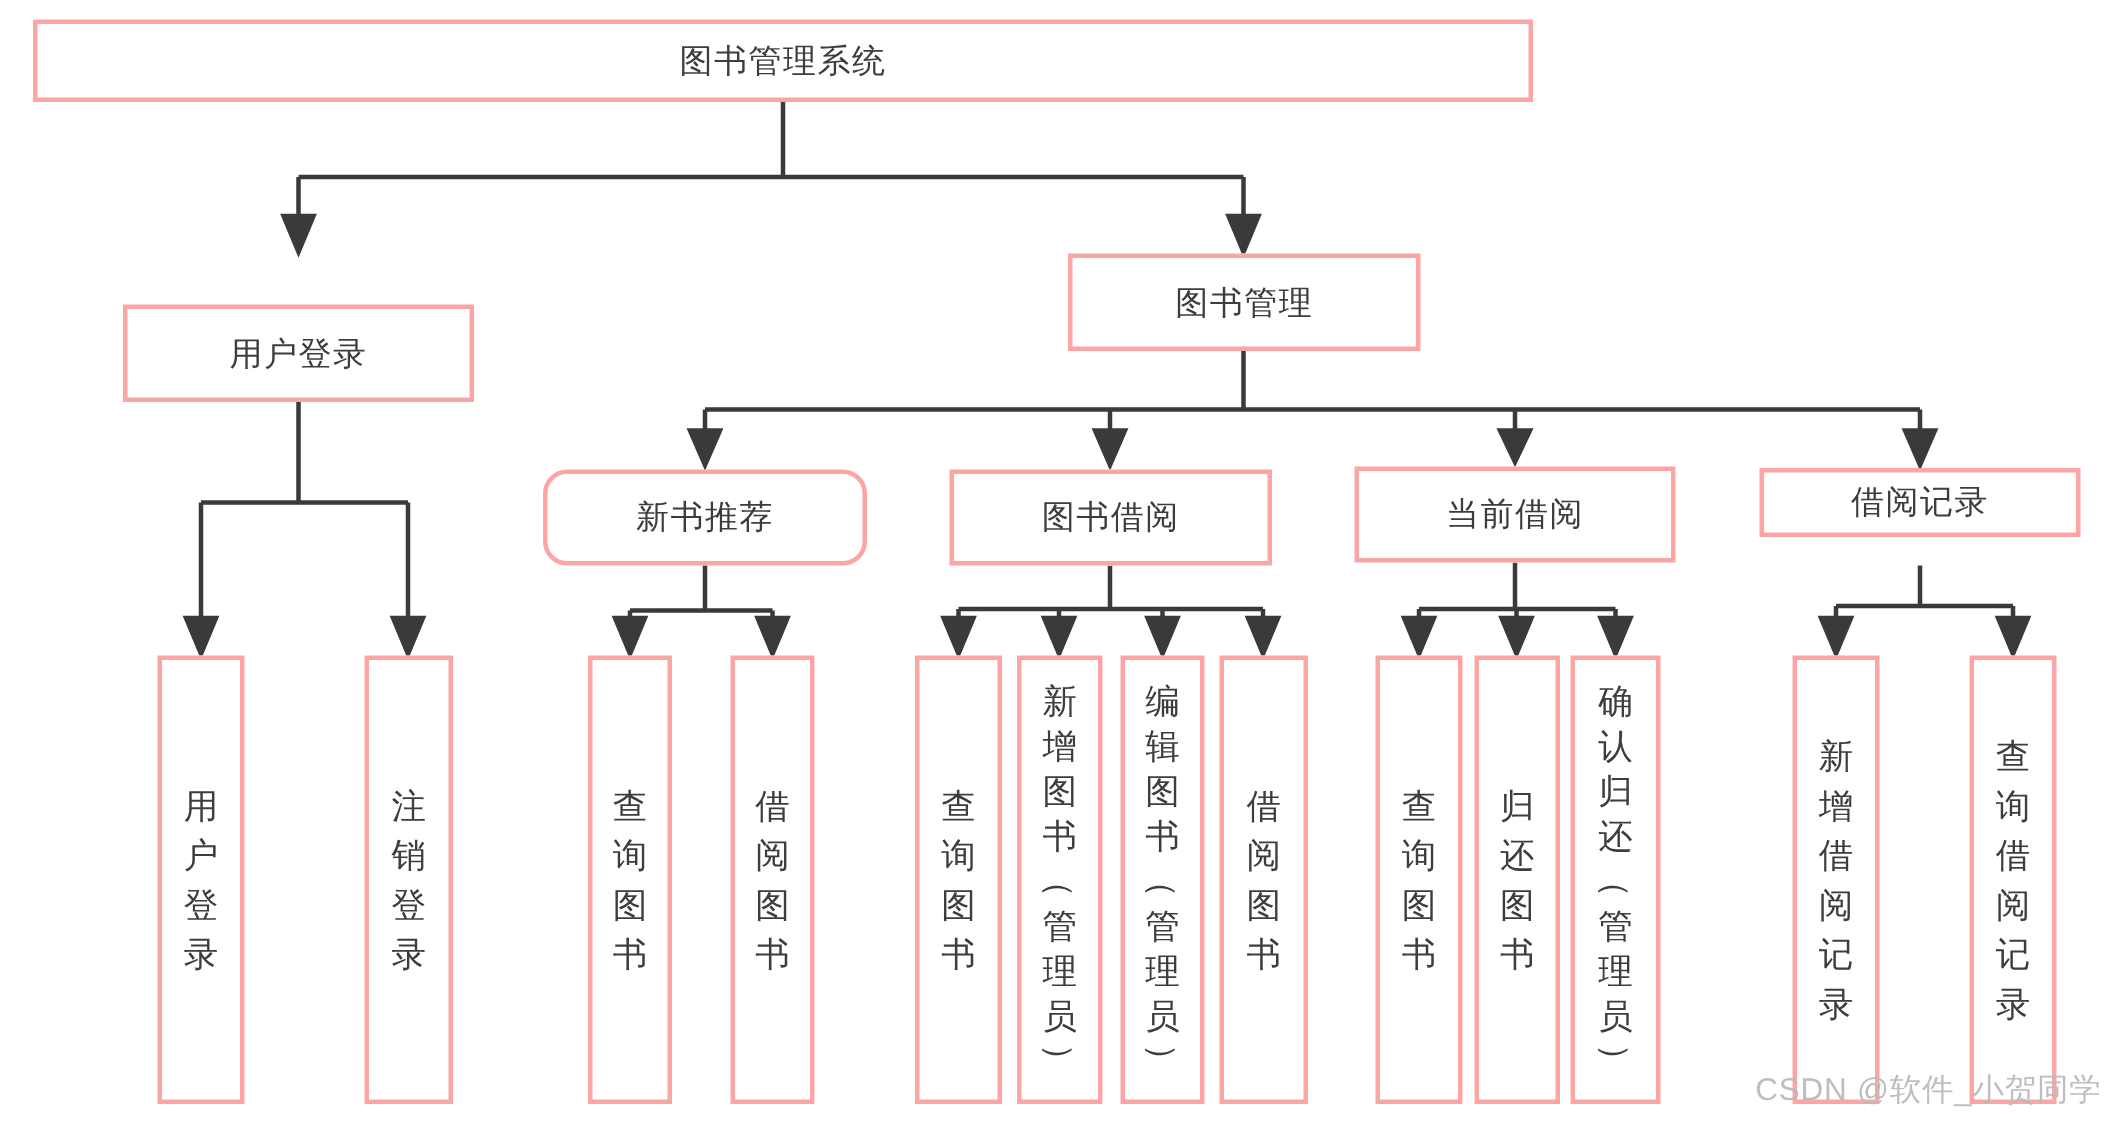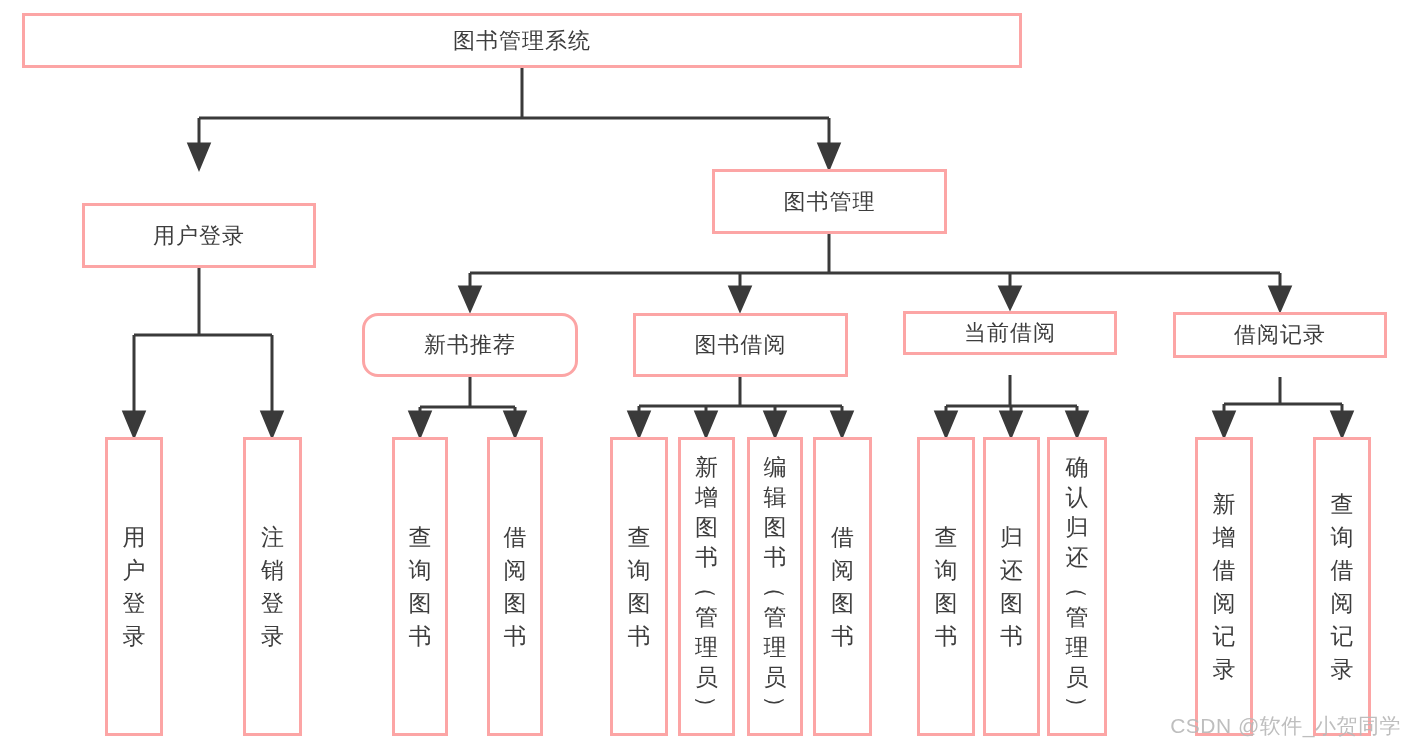--- a/index.html
+++ b/index.html
@@ -12,21 +12,21 @@
     position:absolute;box-sizing:border-box;background:#ffffff;
     border:3px solid #fca5a5;display:flex;align-items:center;justify-content:center;
     z-index:1;
   }
   .hbox{font-size:22px;letter-spacing:1px;white-space:nowrap;}
   .root{left:22px;top:13px;width:1000px;height:55px;}
   .l2-user{left:82px;top:169px;width:234px;height:65px;margin-top:34px;}
   .l2-book{left:712px;top:169px;width:235px;height:65px;text-align:right;}
   .l3-new{left:362px;top:313px;width:216px;height:64px;border-radius:16px;}
   .l3-borrow{left:633px;top:313px;width:215px;height:64px;}
-  .l3-current{left:903px;top:311px;width:214px;height:44px;}
+  .l3-current{left:903px;top:311px;width:214px;height:64px;}
   .l3-record{left:1173px;top:312px;width:214px;height:46px;}
   .vbox{flex-direction:column;top:437px;height:299px;font-size:23px;}
   .v0{left:105px;width:58px;}
   .v1{left:243px;width:59px;}
   .v2{left:392px;width:56px;}
   .v3{left:487px;width:56px;}
   .v4{left:610px;width:58px;}
   .v5{left:678px;width:57px;}
   .v6{left:747px;width:56px;}
   .v7{left:813px;width:59px;}

